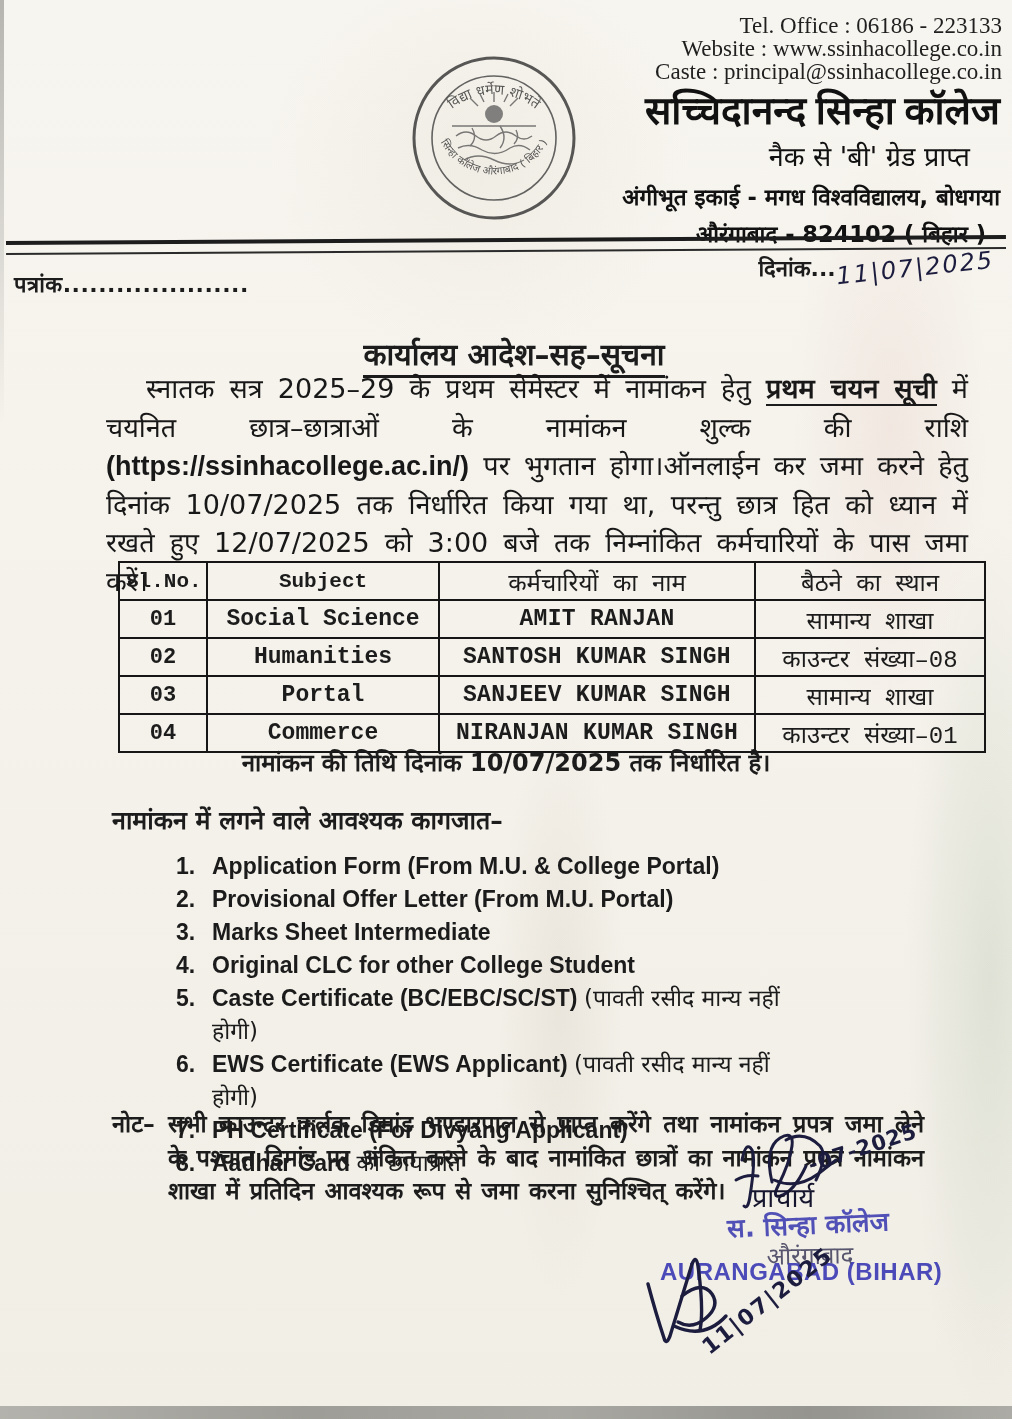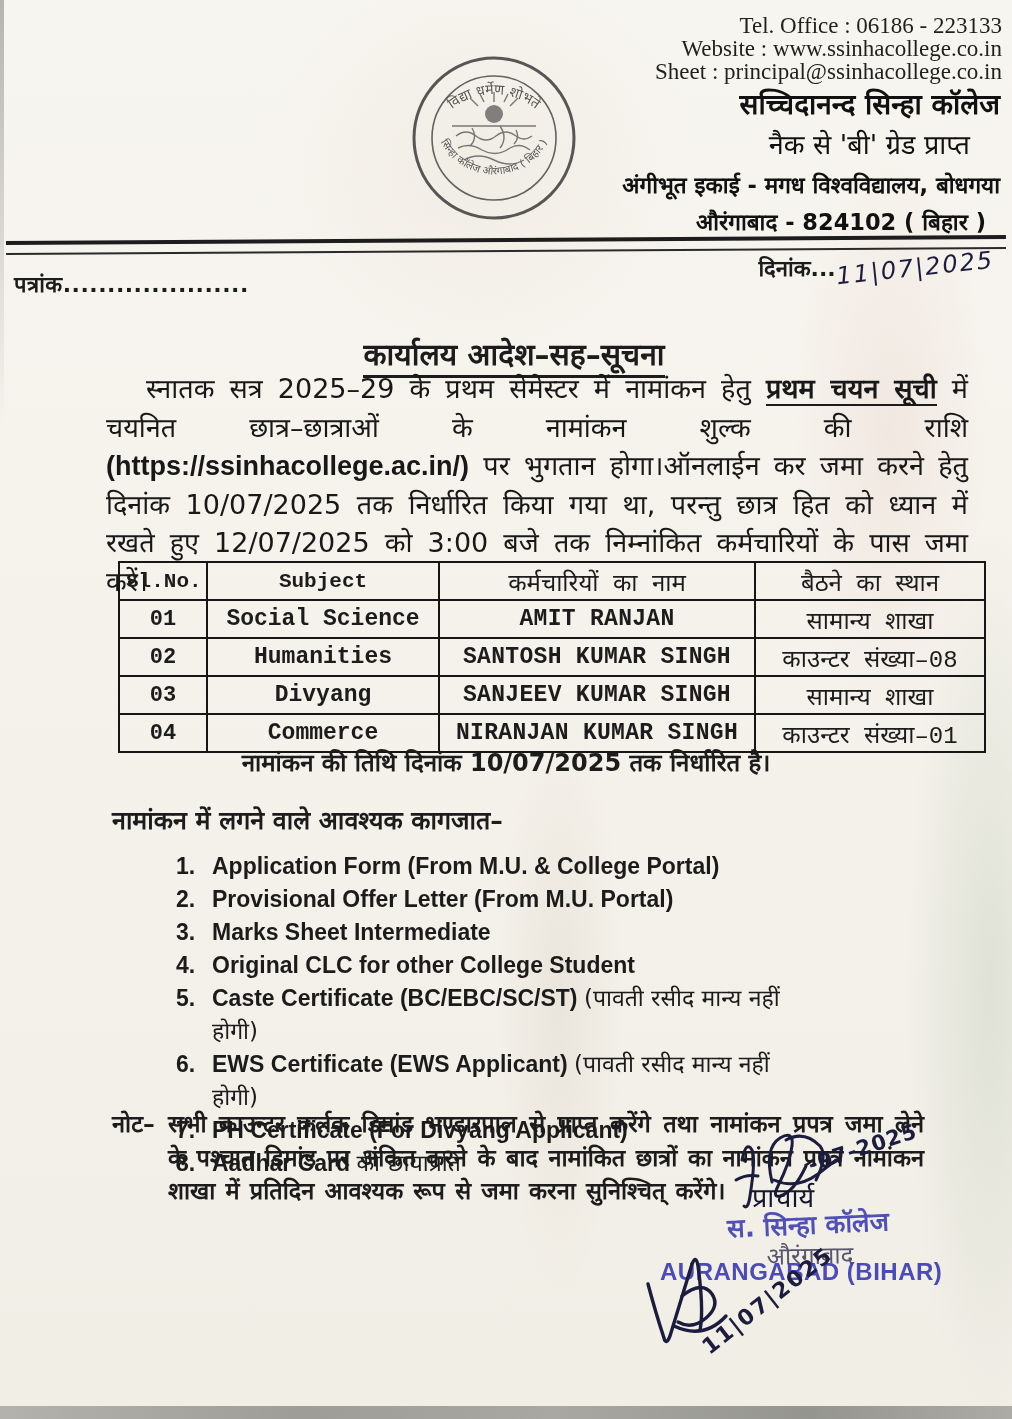--- a/index.html
+++ b/index.html
@@ -18,21 +18,21 @@
       linear-gradient(180deg,#f7f5ef 0%,#f4f1ea 60%,#f1eee6 100%);
   }
   .abs{position:absolute;}
   .hindi{font-family:"DejaVu Sans",sans-serif;}
   .serif{font-family:"Liberation Serif","DejaVu Serif",serif;}
 
   
   .office-label{left:22px;top:86px;font-size:34px;font-weight:bold;letter-spacing:1px;color:#141414;}
   .contact{right:10px;top:14px;text-align:right;font-size:23px;line-height:23px;color:#1f1f1f;}
   .college-block{right:12px;top:90px;text-align:right;color:#111;}
-  .college-name{font-size:28px;font-weight:bold;line-height:1.1;}
+  .college-name{font-size:39px;font-weight:bold;line-height:1.1;font-family:Liberation Serif, serif;}
   .college-grade{font-size:27px;margin-top:4px;margin-right:30px;}
   .college-affil{font-size:22.5px;font-weight:bold;margin-top:7px;}
   .college-addr{font-size:22.5px;font-weight:bold;margin-top:6px;margin-right:14px;}
   .seal{left:408px;top:52px;width:172px;height:172px;opacity:.85;}
 
   .rule{left:6px;right:6px;top:238px;height:8px;border-top:4px solid #1d1d1d;border-bottom:2px solid #2a2a2a;transform:rotate(-0.35deg);}
 
   .ref-letter{left:14px;top:268px;font-size:22px;font-weight:bold;letter-spacing:.5px;}
   .ref-date{right:18px;top:252px;font-size:22px;font-weight:bold;white-space:nowrap;}
   .ink{color:#1c1c3e;}
@@ -110,21 +110,21 @@
         <path d="M50,96 q12,-6 24,2 q14,8 28,-2 q10,-6 20,2"></path>
         <path d="M56,108 q14,-8 30,0 q16,8 30,0"></path>
         <path d="M64,76 q6,10 -2,18 M92,74 q8,12 0,22 M108,78 q4,8 -2,14"></path>
       </g>
     </svg>
   </div>
 
   <div class="abs contact serif">
     <div>Tel. Office : 06186 - 223133</div>
     <div>Website : www.ssinhacollege.co.in</div>
-    <div>Sheet : principal@ssinhacollege.co.in</div>
+    <div>Caste : principal@ssinhacollege.co.in</div>
   </div>
 
   <div class="abs college-block hindi">
     <div class="college-name">सच्चिदानन्द सिन्हा कॉलेज</div>
     <div class="college-grade">नैक से 'बी' ग्रेड प्राप्त</div>
     <div class="college-affil">अंगीभूत इकाई - मगध विश्वविद्यालय, बोधगया</div>
     <div class="college-addr">औरंगाबाद - 824102 ( बिहार )</div>
   </div>
 
   <div class="abs rule"></div>
@@ -161,21 +161,21 @@
       <td class="td-seat hindi">सामान्य शाखा</td>
     </tr>
     <tr>
       <td class="td-sl">02</td>
       <td class="td-sub">Humanities</td>
       <td class="td-name">SANTOSH KUMAR SINGH</td>
       <td class="td-seat hindi">काउन्टर संख्या–08</td>
     </tr>
     <tr>
       <td class="td-sl">03</td>
-      <td class="td-sub">Divyang</td>
+      <td class="td-sub">Portal</td>
       <td class="td-name">SANJEEV KUMAR SINGH</td>
       <td class="td-seat hindi">सामान्य शाखा</td>
     </tr>
     <tr>
       <td class="td-sl">04</td>
       <td class="td-sub">Commerce</td>
       <td class="td-name">NIRANJAN KUMAR SINGH</td>
       <td class="td-seat hindi">काउन्टर संख्या–01</td>
     </tr>
   </tbody>

